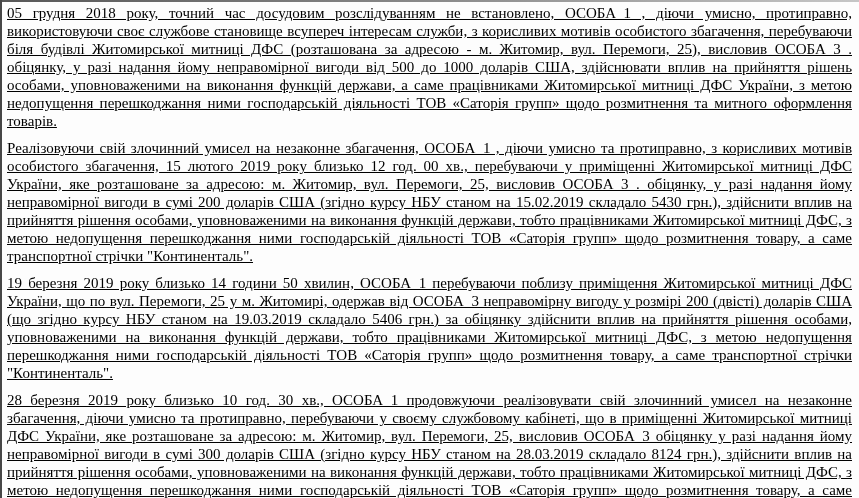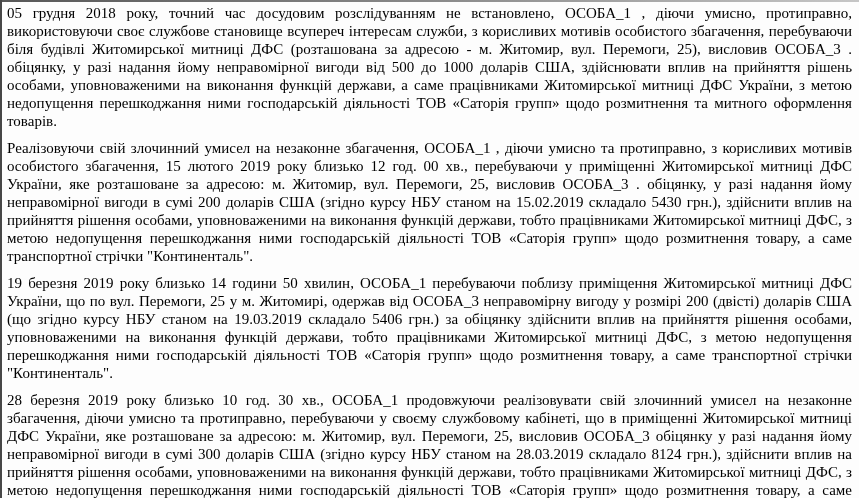--- a/index.html
+++ b/index.html
@@ -32,20 +32,21 @@
   .doc {
     box-sizing: border-box;
     width: 100%;
     height: 100%;
     padding: 4px 7px 0 7px;
     font-family: "Liberation Serif", "DejaVu Serif", serif;
     font-size: 15px;
     line-height: 18px;
     color: var(--text-color, #000000);
     text-align: justify;
+    text-decoration: underline;
   }
   .doc p {
     margin: 0 0 9px 0;
     padding: 0;
   }
 </style>
 </head>
 <body>
 
 <div class="page">

